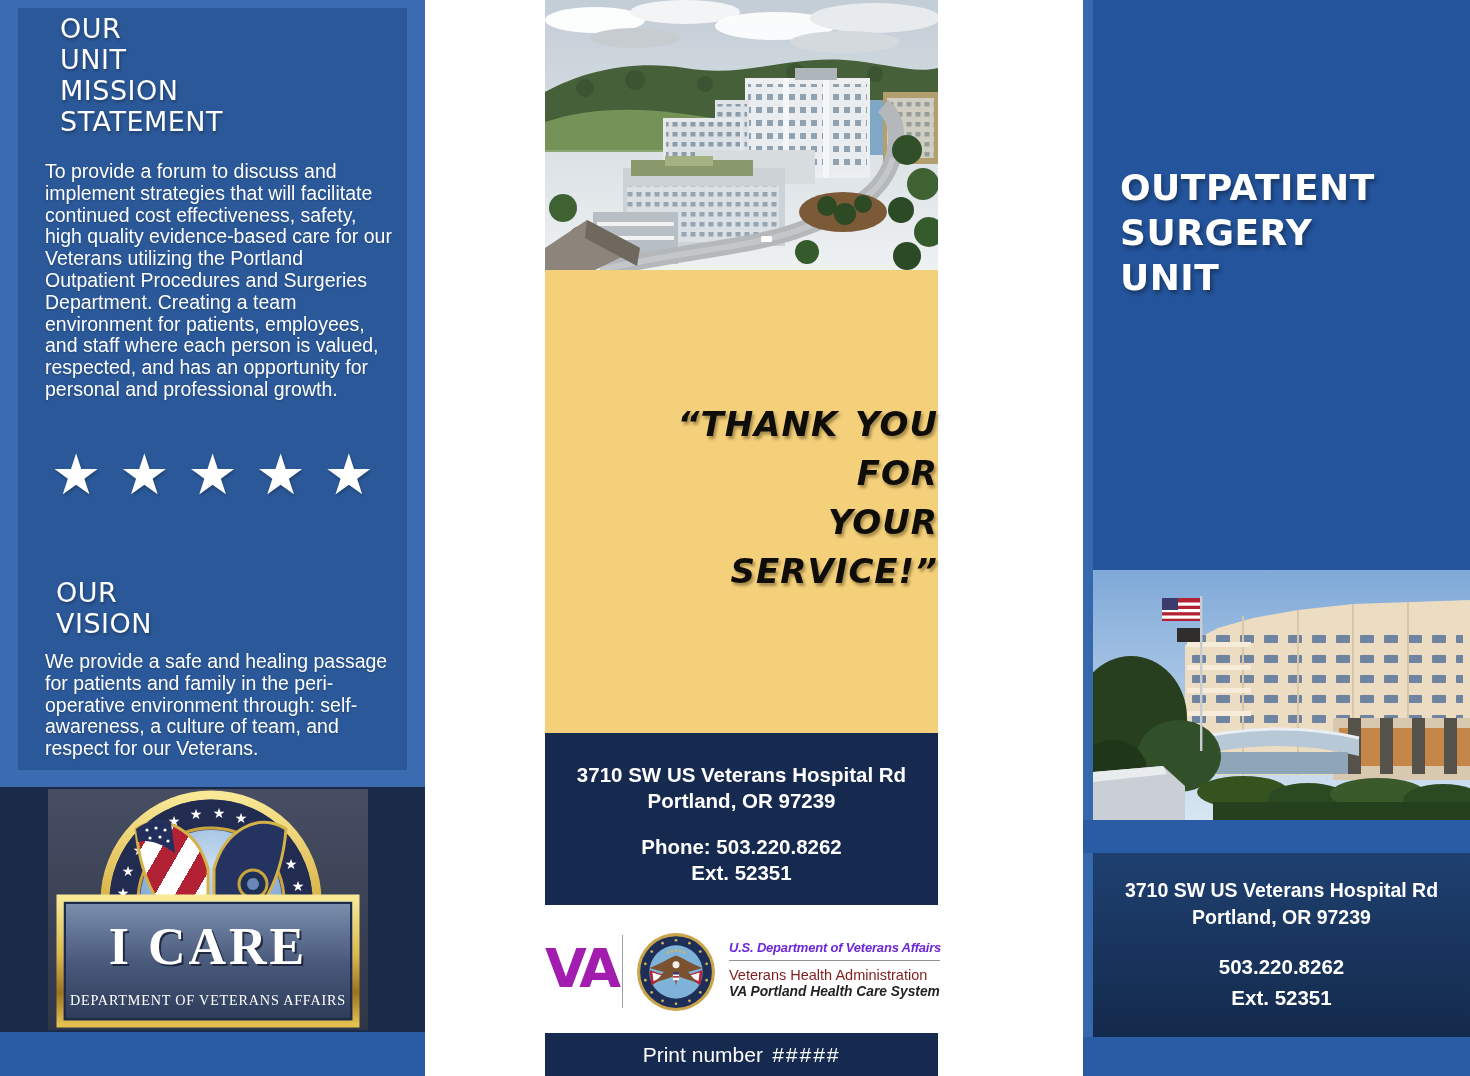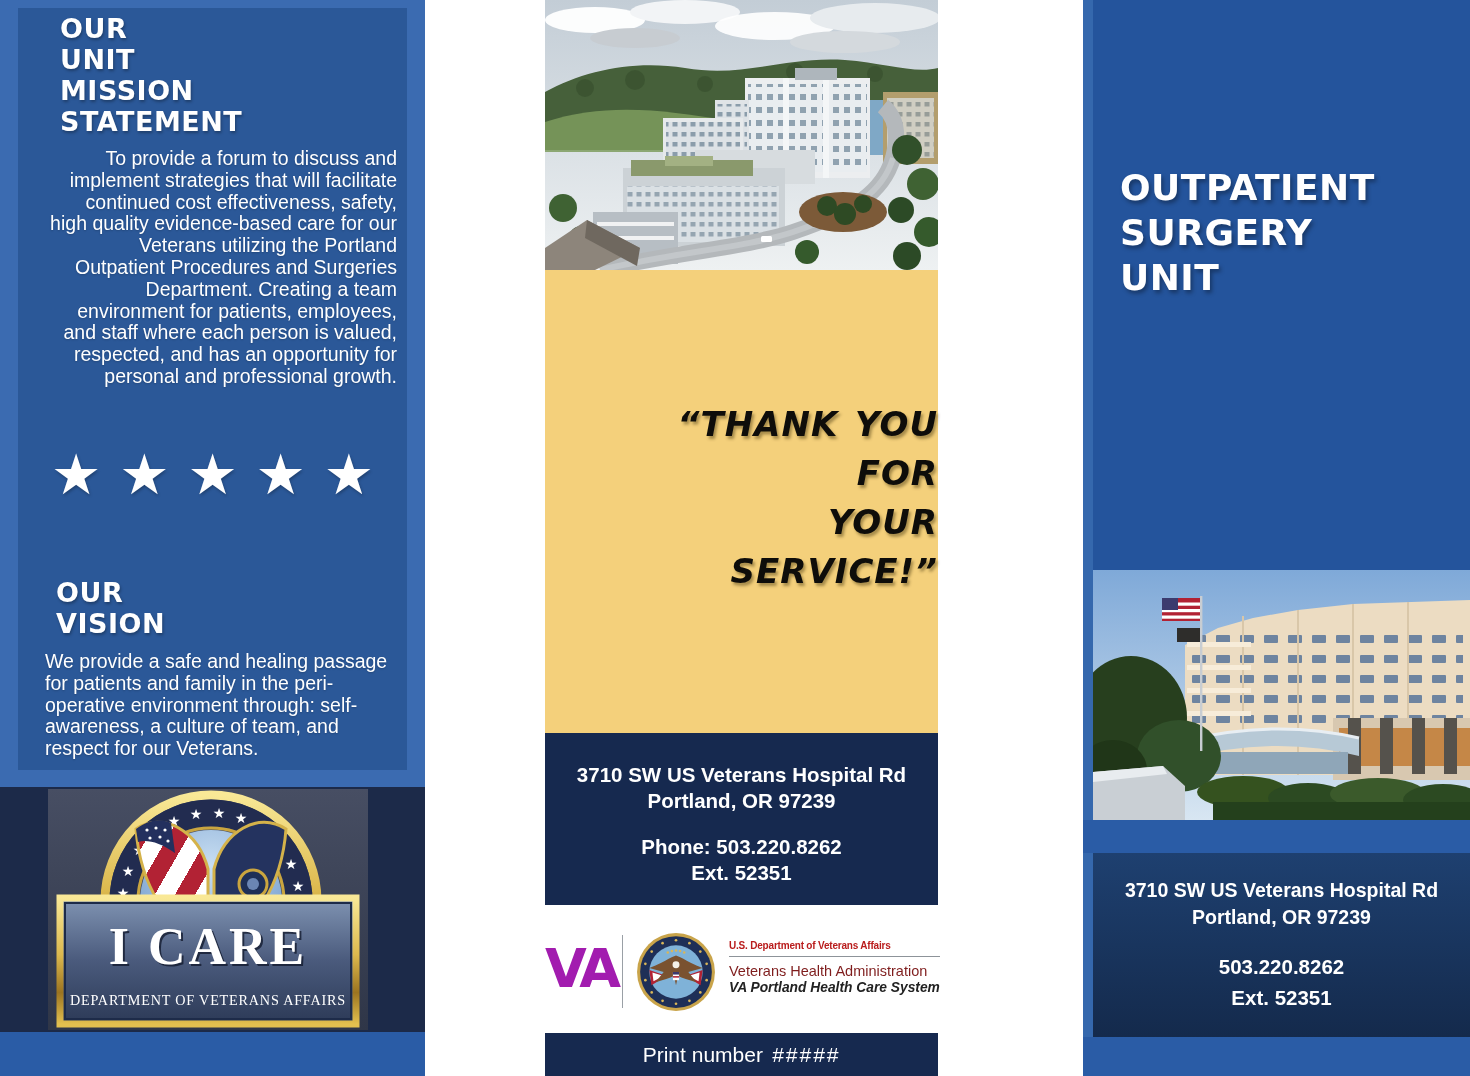--- a/index.html
+++ b/index.html
@@ -4,28 +4,28 @@
 <style>
   html,body{margin:0;padding:0;background:#ffffff;}
   .canvas{position:relative;width:1470px;height:1076px;background:#ffffff;overflow:hidden;
           font-family:"Liberation Sans", sans-serif;}
 
   
   .panel-left{position:absolute;left:0;top:0;width:425px;height:1076px;}
   .lp-frame{position:absolute;left:0;top:0;width:425px;height:787px;background:#3b6bb1;}
   .lp-inner{position:absolute;left:18px;top:8px;width:389px;height:762px;background:#2b5898;}
   .lp-heading{position:absolute;margin:0;color:#ffffff;font-family:"DejaVu Sans",sans-serif;
-              font-weight:bold;font-size:27px;line-height:31px;letter-spacing:.5px;
+              font-weight:normal;font-size:27px;line-height:31px;letter-spacing:.5px;
               text-shadow:1px 2px 3px rgba(0,0,0,.3);}
   .lp-heading span{display:block;}
   .h-mission{left:60px;top:13px;}
   .h-vision{left:56px;top:577px;}
   .lp-body{position:absolute;margin:0;color:#ffffff;font-size:19.5px;line-height:21.8px;
            text-shadow:0 1px 2px rgba(0,0,0,.2);}
-  .mission-text{left:45px;top:148px;width:352px;text-align:right;}
+  .mission-text{left:45px;top:161px;width:352px;}
   .vision-text{left:45px;top:651px;width:358px;}
   .stars{position:absolute;left:30px;top:447px;width:365px;text-align:center;color:#ffffff;
          font-size:56px;line-height:56px;letter-spacing:18px;text-indent:18px;
          font-family:"DejaVu Sans",sans-serif;text-shadow:1px 2px 3px rgba(0,0,0,.25);}
   .icare-section{position:absolute;left:0;top:787px;width:425px;height:245px;background:#1c2a49;}
   .icare-logo{position:absolute;left:48px;top:2px;width:320px;height:241px;}
   .lp-strip{position:absolute;left:0;top:1032px;width:425px;height:44px;background:#2a5ca6;}
 
   
   .panel-center{position:absolute;left:545px;top:0;width:393px;height:1076px;}
@@ -40,21 +40,21 @@
   .center-address{position:absolute;left:0;top:733px;width:393px;height:172px;
                   font-size:20.5px;line-height:26px;padding-top:29px;box-sizing:border-box;
                   white-space:nowrap;}
   .center-address .gap-line{height:20px;}
   .va-sig{position:absolute;left:0;top:930px;width:393px;height:84px;}
   .va-word{position:absolute;left:0;top:12px;font-family:"DejaVu Sans",sans-serif;
            font-weight:bold;font-size:54px;line-height:54px;letter-spacing:-4px;color:#a21caf;}
   .va-sep{position:absolute;left:77px;top:5px;width:1px;height:73px;background:#9aa0a6;}
   .va-seal{position:absolute;left:90px;top:1px;width:82px;height:82px;}
   .va-text{position:absolute;left:184px;top:10px;width:211px;}
-  .va-dept{font-weight:bold;font-size:10px;letter-spacing:-.2px;color:#b91c1c;white-space:nowrap;}
+  .va-dept{font-weight:bold;font-size:13px;letter-spacing:-.2px;color:#6d28d9;white-space:nowrap;font-style:italic;}
   .va-rule{height:1px;background:#8d9399;margin:5px 0 6px;}
   .va-admin{font-size:14.5px;color:#7f1d1d;white-space:nowrap;}
   .va-system{font-size:13.8px;font-style:italic;font-weight:bold;color:#222;white-space:nowrap;margin-top:1px;}
   .print-bar{position:absolute;left:0;top:1033px;width:393px;height:43px;display:flex;
              align-items:center;justify-content:center;gap:9px;font-size:21px;font-weight:normal;
              background:#16294f;color:#ffffff;}
   .print-bar .hashes{font-style:italic;letter-spacing:2px;}
 
   
   .panel-right{position:absolute;left:1083px;top:0;width:387px;height:1076px;background:#3568ad;padding-left:44px;}

